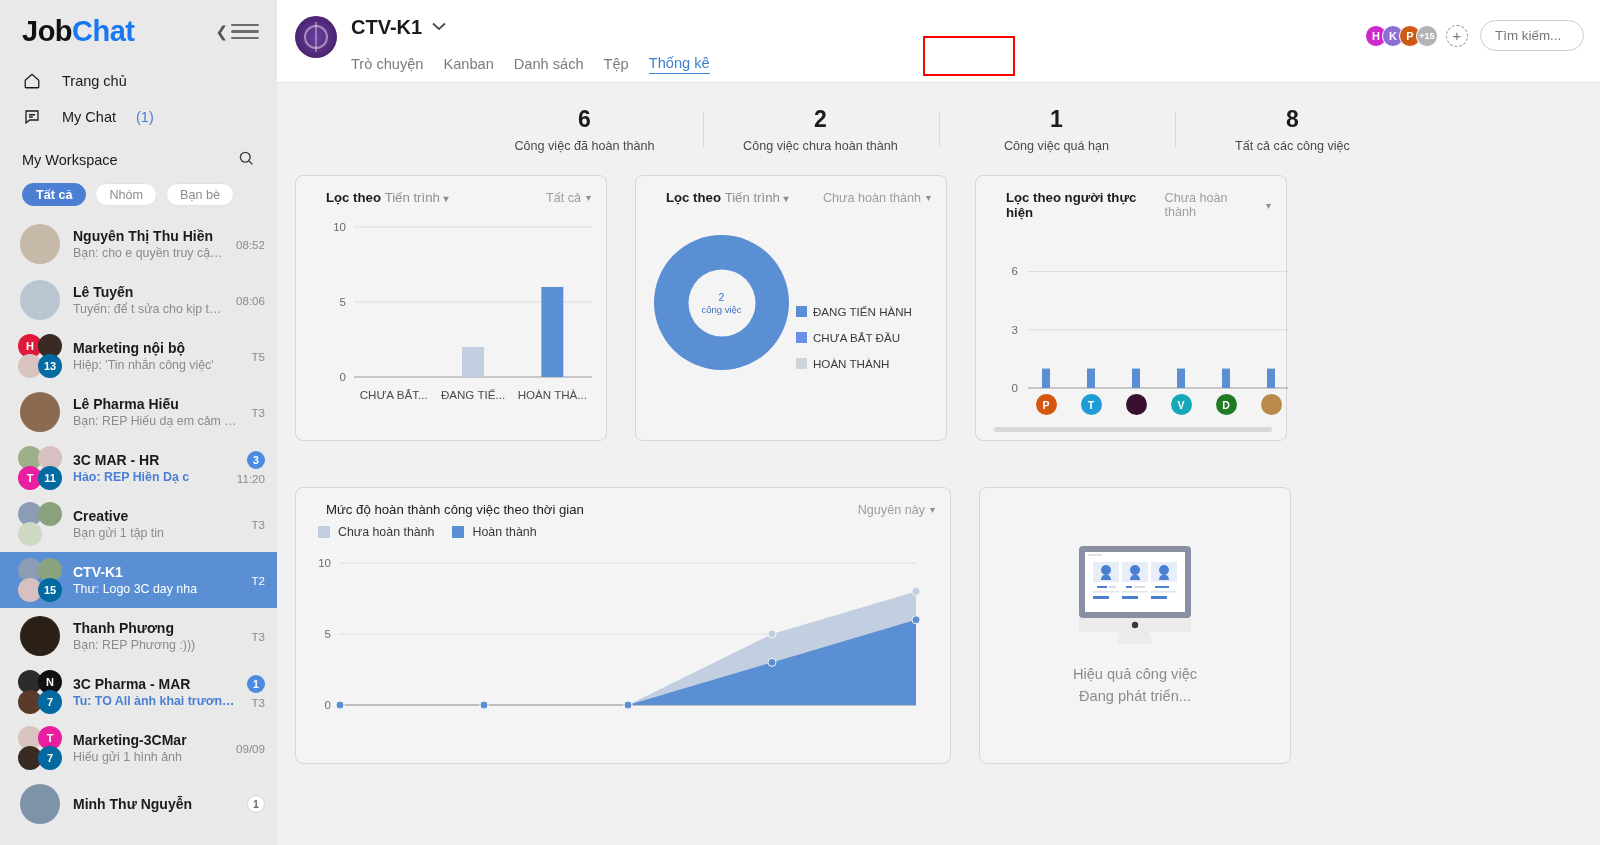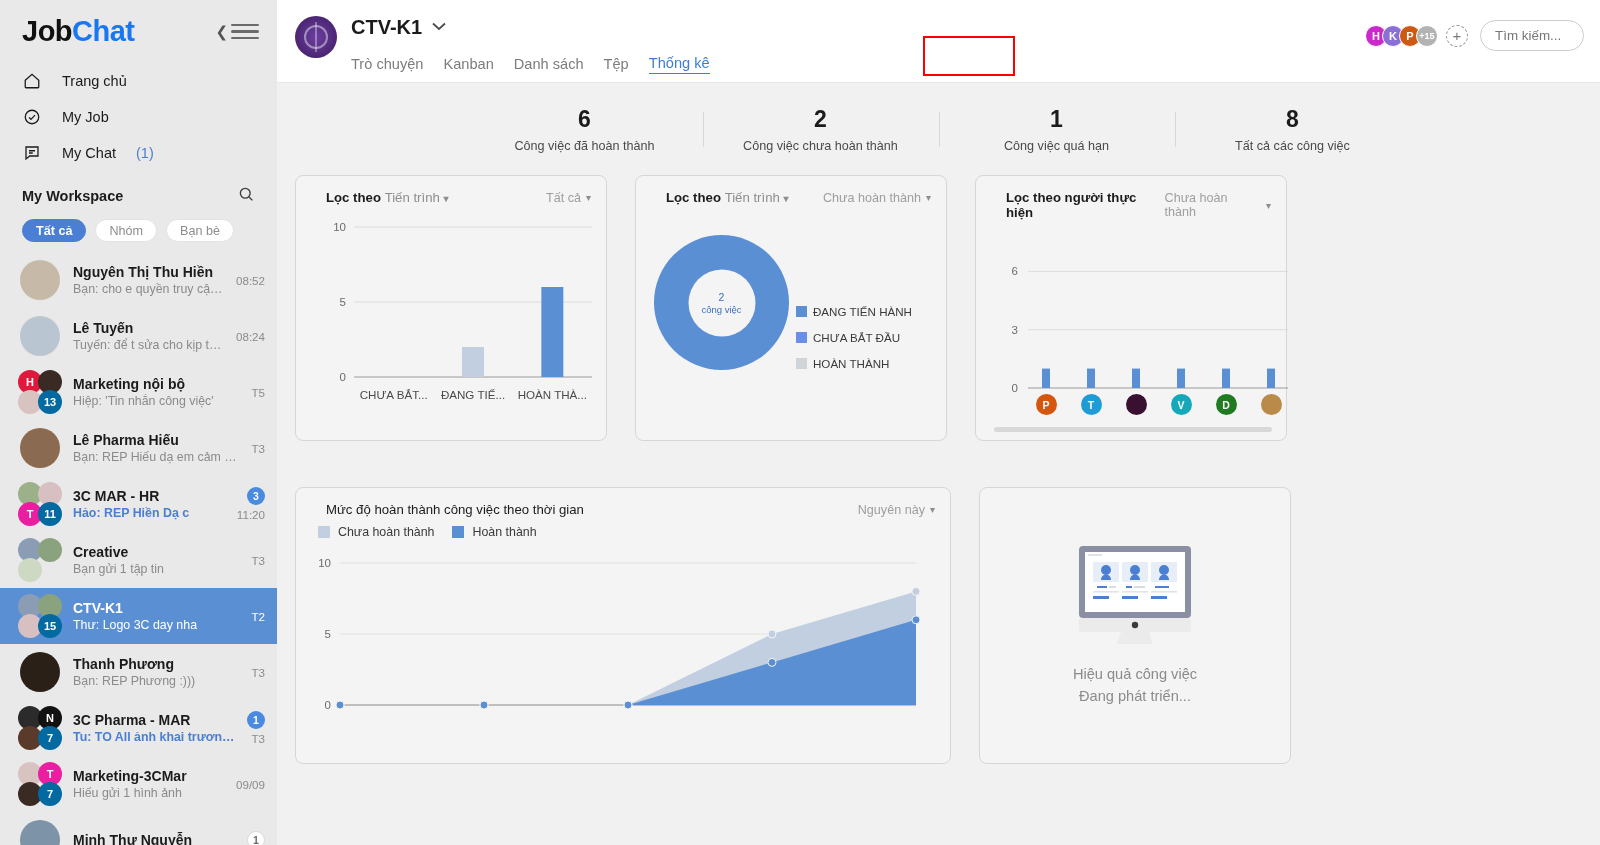--- a/index.html
+++ b/index.html
@@ -32,21 +32,21 @@
     display: flex; align-items: center; gap: 20px;
     padding: 0 22px; height: 36px; cursor: pointer; font-size: 14.5px; color: #1b1b1b;
   }
   .nav-item .ico { width: 20px; height: 20px; display: flex; align-items: center; justify-content: center; }
   .nav-item .count { color: #4a7fd4; }
 
   .ws-head {
     display: flex; align-items: center; justify-content: space-between;
     padding: 14px 22px 8px 22px;
   }
-  .ws-head .title { font-size: 14.5px; font-weight: 700; color: #1b1b1b; }
+  .ws-head .title { font-size: 14.5px; font-weight: 400; color: #1b1b1b; }
 
   .filters { display: flex; gap: 9px; padding: 4px 22px 10px 22px; }
   .chip {
     height: 23px; padding: 0 13px; border-radius: 12px;
     font-size: 12.6px; display: flex; align-items: center; cursor: pointer;
     background: #fff; color: #8d8d8d; border: 1px solid #e2e2e2;
   }
   .chip.active { background: #4a7fd4; color: #fff; font-weight: 600; border-color: #4a7fd4; }
 
   .chat-list { flex: 1; overflow: hidden; }
@@ -226,29 +226,20 @@
       <span class="ico">
         <svg width="18" height="18" viewBox="0 0 24 24" fill="none" stroke="#1b1b1b" stroke-width="1.7">
             <path d="M3 11 12 3l9 8v9a1 1 0 0 1-1 1H4a1 1 0 0 1-1-1z"></path>
           </svg>
       </span>
       <span>Trang chủ</span>
     </div>
     <div class="nav-item">
       <span class="ico">
         <svg width="18" height="18" viewBox="0 0 24 24" fill="none" stroke="#1b1b1b" stroke-width="1.7">
-            <circle cx="12" cy="12" r="9"></circle>
-            <path d="M8 12.5l2.6 2.6L16 9.5"></path>
-          </svg>
-      </span>
-      <span>My Job</span>
-    </div>
-    <div class="nav-item">
-      <span class="ico">
-        <svg width="18" height="18" viewBox="0 0 24 24" fill="none" stroke="#1b1b1b" stroke-width="1.7">
             <path d="M4 4h16v12H9l-5 4z"></path>
             <path d="M8 9h8M8 12h5"></path>
           </svg>
       </span>
       <span>My Chat</span>
       <span class="count">(1)</span>
     </div>
 
     <div class="ws-head">
       <span class="title">My Workspace</span>
@@ -281,21 +272,21 @@
         </div>
         <div class="chat-row">
           <div class="av-wrap">
             <div class="av single" style="background: rgb(185, 198, 210);"></div>
           </div>
           <div class="chat-txt">
             <div class="chat-name">Lê Tuyến</div>
             <div class="chat-prev">Tuyến: để t sửa cho kịp th...</div>
           </div>
           <div class="chat-meta">
-            <div class="chat-time">08:24</div>
+            <div class="chat-time">08:06</div>
           </div>
         </div>
         <div class="chat-row">
           <div class="av-wrap">
             <div class="av q1" style="background: rgb(224, 24, 60);">H</div>
             <div class="av q2" style="background: rgb(58, 42, 36);"></div>
             <div class="av q3" style="background: rgb(217, 195, 192);"></div>
             <div class="av q4 cnt">13</div>
           </div>
           <div class="chat-txt">

